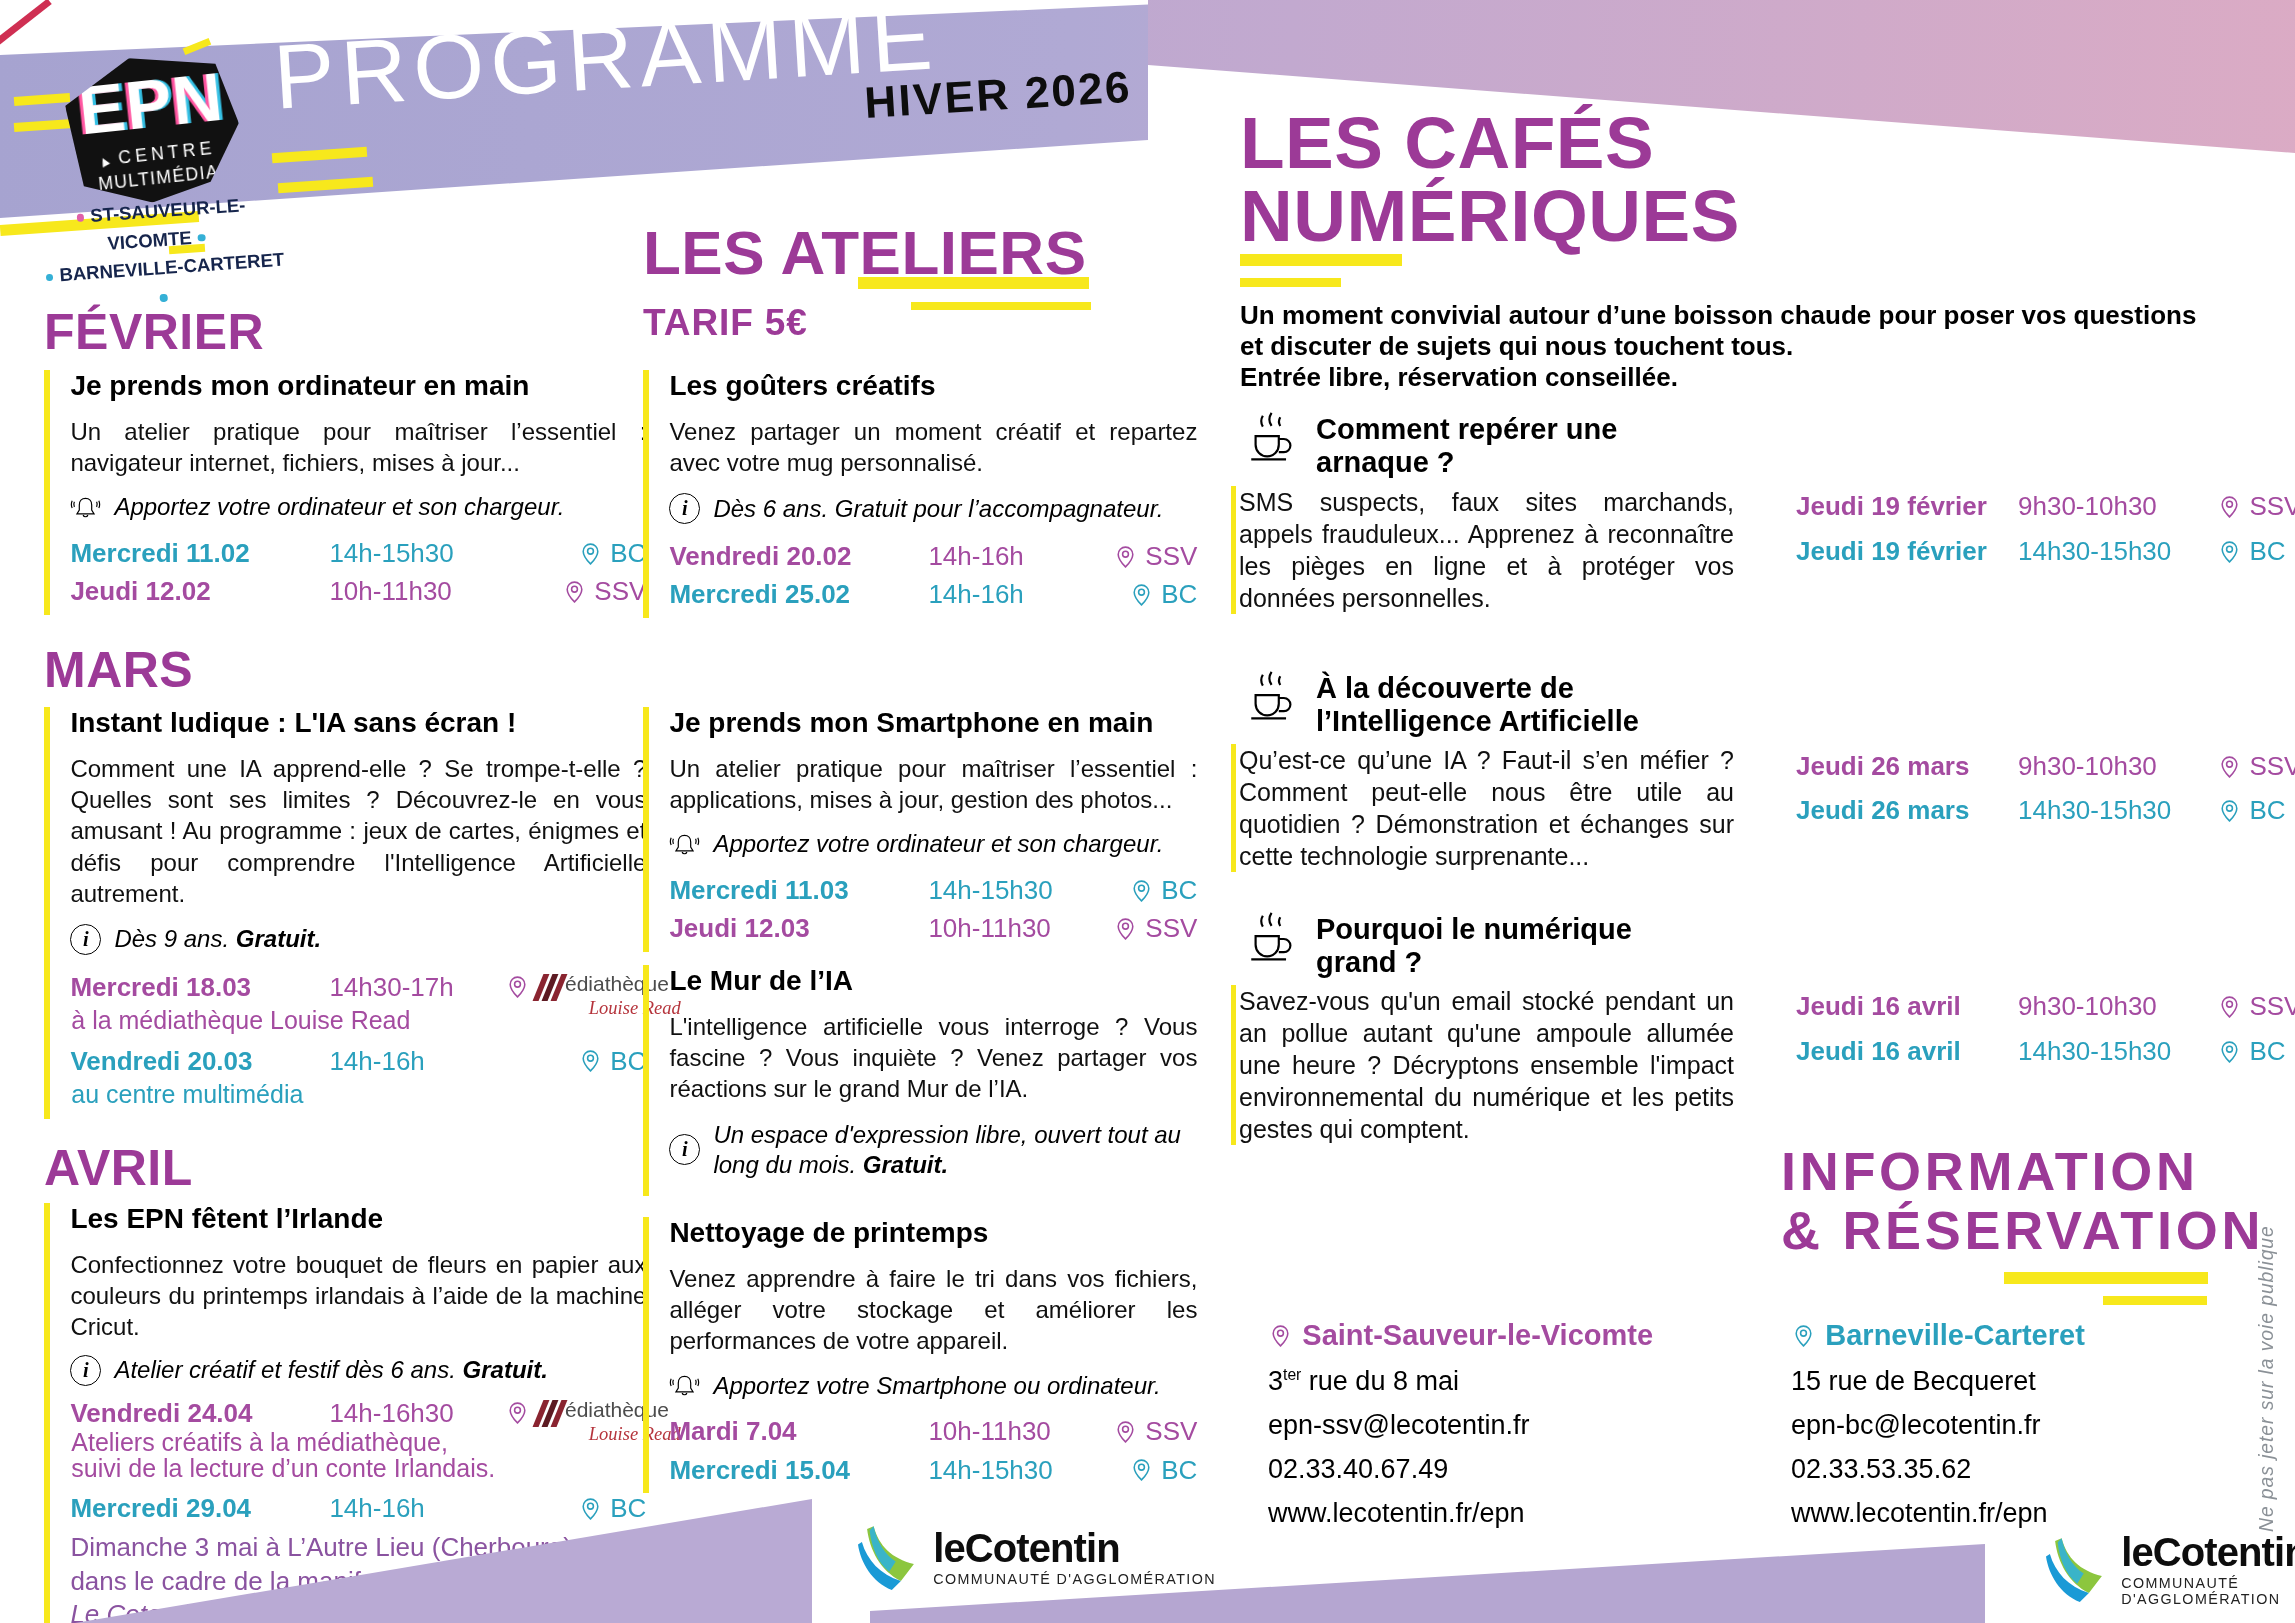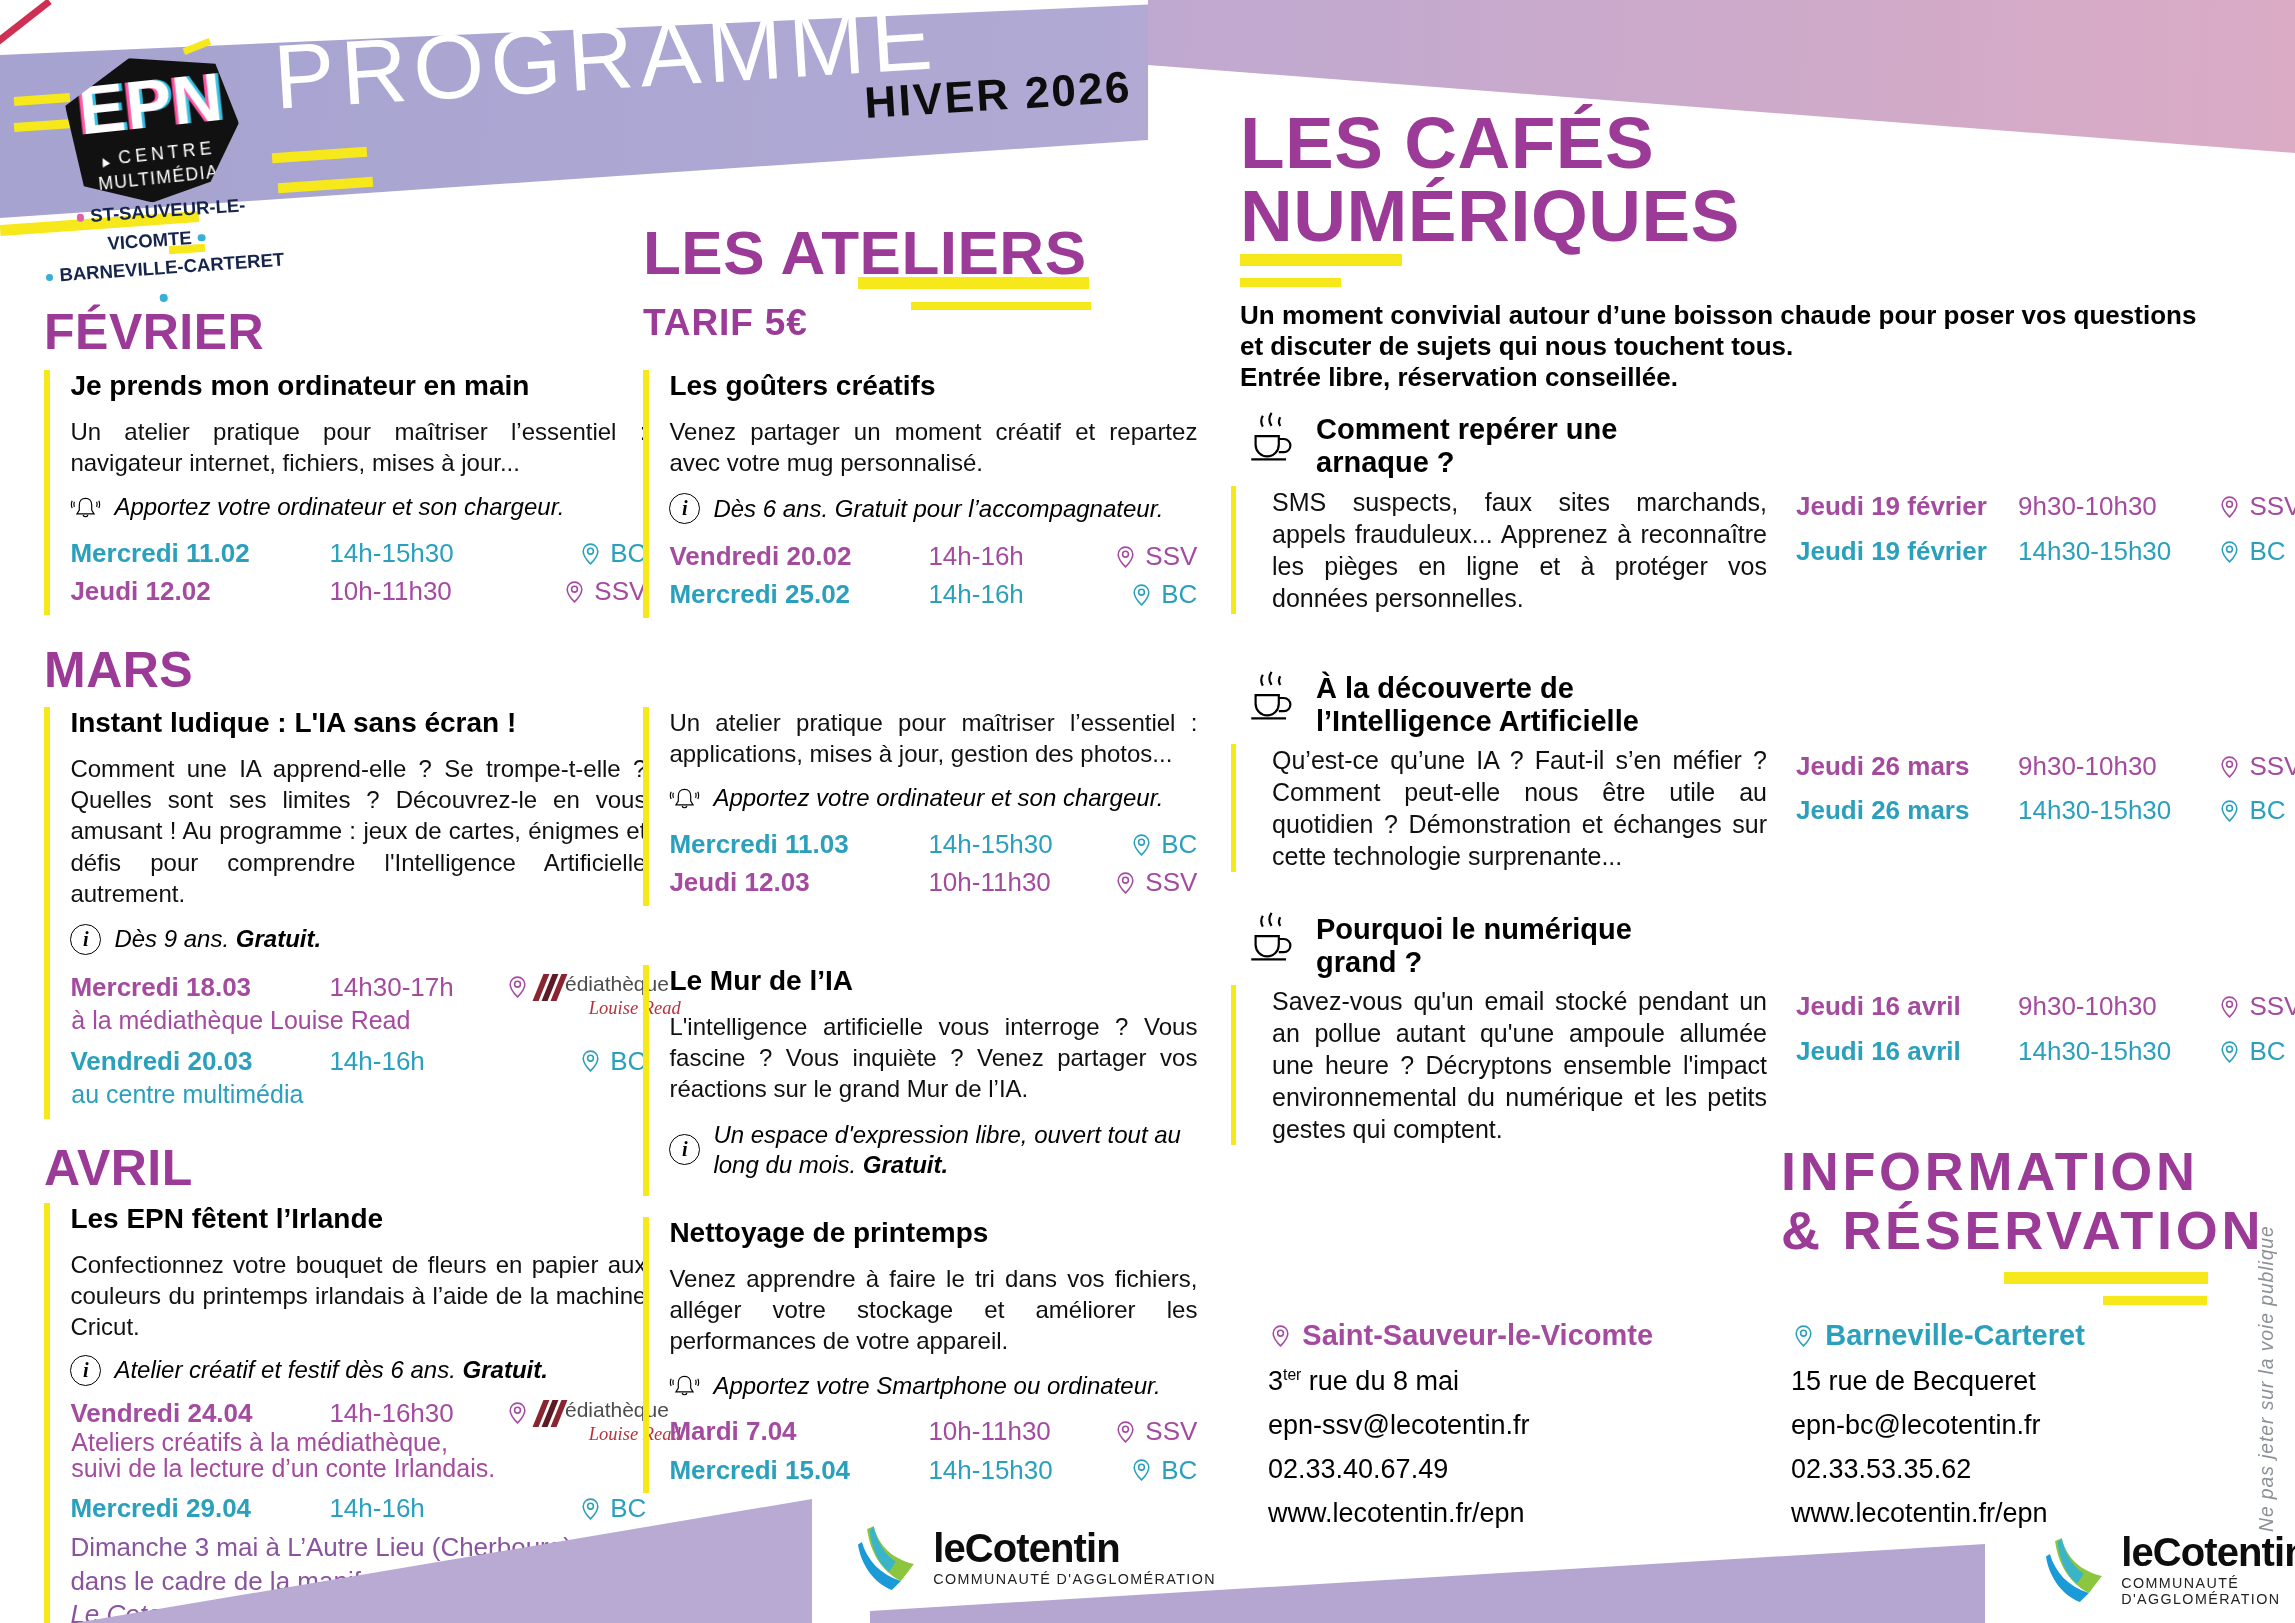--- a/index.html
+++ b/index.html
@@ -62,21 +62,21 @@
   #ateliers-head{left:643px;top:217px;font-size:62px;letter-spacing:0.5px;}
   #tarif{left:643px;top:302px;font-size:37px;font-weight:bold;color:#9c3a97;letter-spacing:0.9px;position:absolute;}
 
   
   #cafes-head{left:1240px;top:106px;font-size:73px;line-height:1.0;letter-spacing:0.5px;}
   .cafes-intro{position:absolute;left:1240px;top:300px;width:981px;font-size:26px;font-weight:bold;
     color:#000;line-height:1.2;}
   .cafe-head{position:absolute;display:flex;align-items:flex-start;gap:14px;}
   .cup{width:58px;height:58px;flex:none;margin-top:-2.8px;}
   .cafe-title{font-size:29px;font-weight:bold;color:#000;line-height:1.15;}
-  .cafe-desc{position:absolute;border-left:5.6px solid #f7e81c;padding-left:36px;width:495px;
+  .cafe-desc{position:absolute;border-left:5.6px solid #f7e81c;padding-left:3px;width:495px;
     font-size:25px;line-height:1.28;color:#101010;text-align:justify;}
   .cafe-sess{position:absolute;display:flex;align-items:center;font-size:26px;}
   .cafe-sess .day{font-weight:bold;min-width:222px;}
   .cafe-sess .time{min-width:199px;}
   .cafe-sess .tail{display:flex;align-items:center;gap:7.4px;}
 
   
   #info-head{left:1781px;top:1142px;font-size:54px;line-height:1.1;letter-spacing:3.7px;}
   .contact{position:absolute;width:509px;}
   .contact .name-row{display:flex;align-items:center;gap:9.3px;font-size:29px;font-weight:bold;margin-bottom:14px;}
@@ -323,20 +323,21 @@
               <path d="M12 2.5c-3.9 0-7 3.1-7 7 0 4.9 7 12 7 12s7-7.1 7-12c0-3.9-3.1-7-7-7z"></path>
               <circle cx="12" cy="9.3" r="2.8"></circle>
             </g>
           </svg>
           <span class="place">BC</span>
         </span>
     </div>
   </section>
 
   <section class="event" style="left:643px;top:707px;width:528px;">
+    <div class="ev-title">Je prends mon Smartphone en main</div>
     <div class="ev-desc">Un atelier pratique pour maîtriser l’essentiel : applications, mises à jour, gestion des photos...</div>
     <div class="note-row">
       <svg class="bell" viewBox="0 0 34 28">
           <g fill="none" stroke="#000" stroke-width="1.3">
             <path d="M17 4c-4.2 0-6.8 3.1-6.8 7.2v5.6L7.6 21h18.8l-2.6-4.2v-5.6C23.8 7.1 21.2 4 17 4z"></path>
             <path d="M14.4 22.2a2.7 2.7 0 0 0 5.2 0"></path>
             <path d="M4.8 13.5c-.9-1.9-.9-3.8 0-5.7"></path>
             <path d="M2.4 14.6c-1.2-2.6-1.2-5.3 0-7.9"></path>
             <path d="M29.2 13.5c.9-1.9.9-3.8 0-5.7"></path>
             <path d="M31.6 14.6c1.2-2.6 1.2-5.3 0-7.9"></path>

